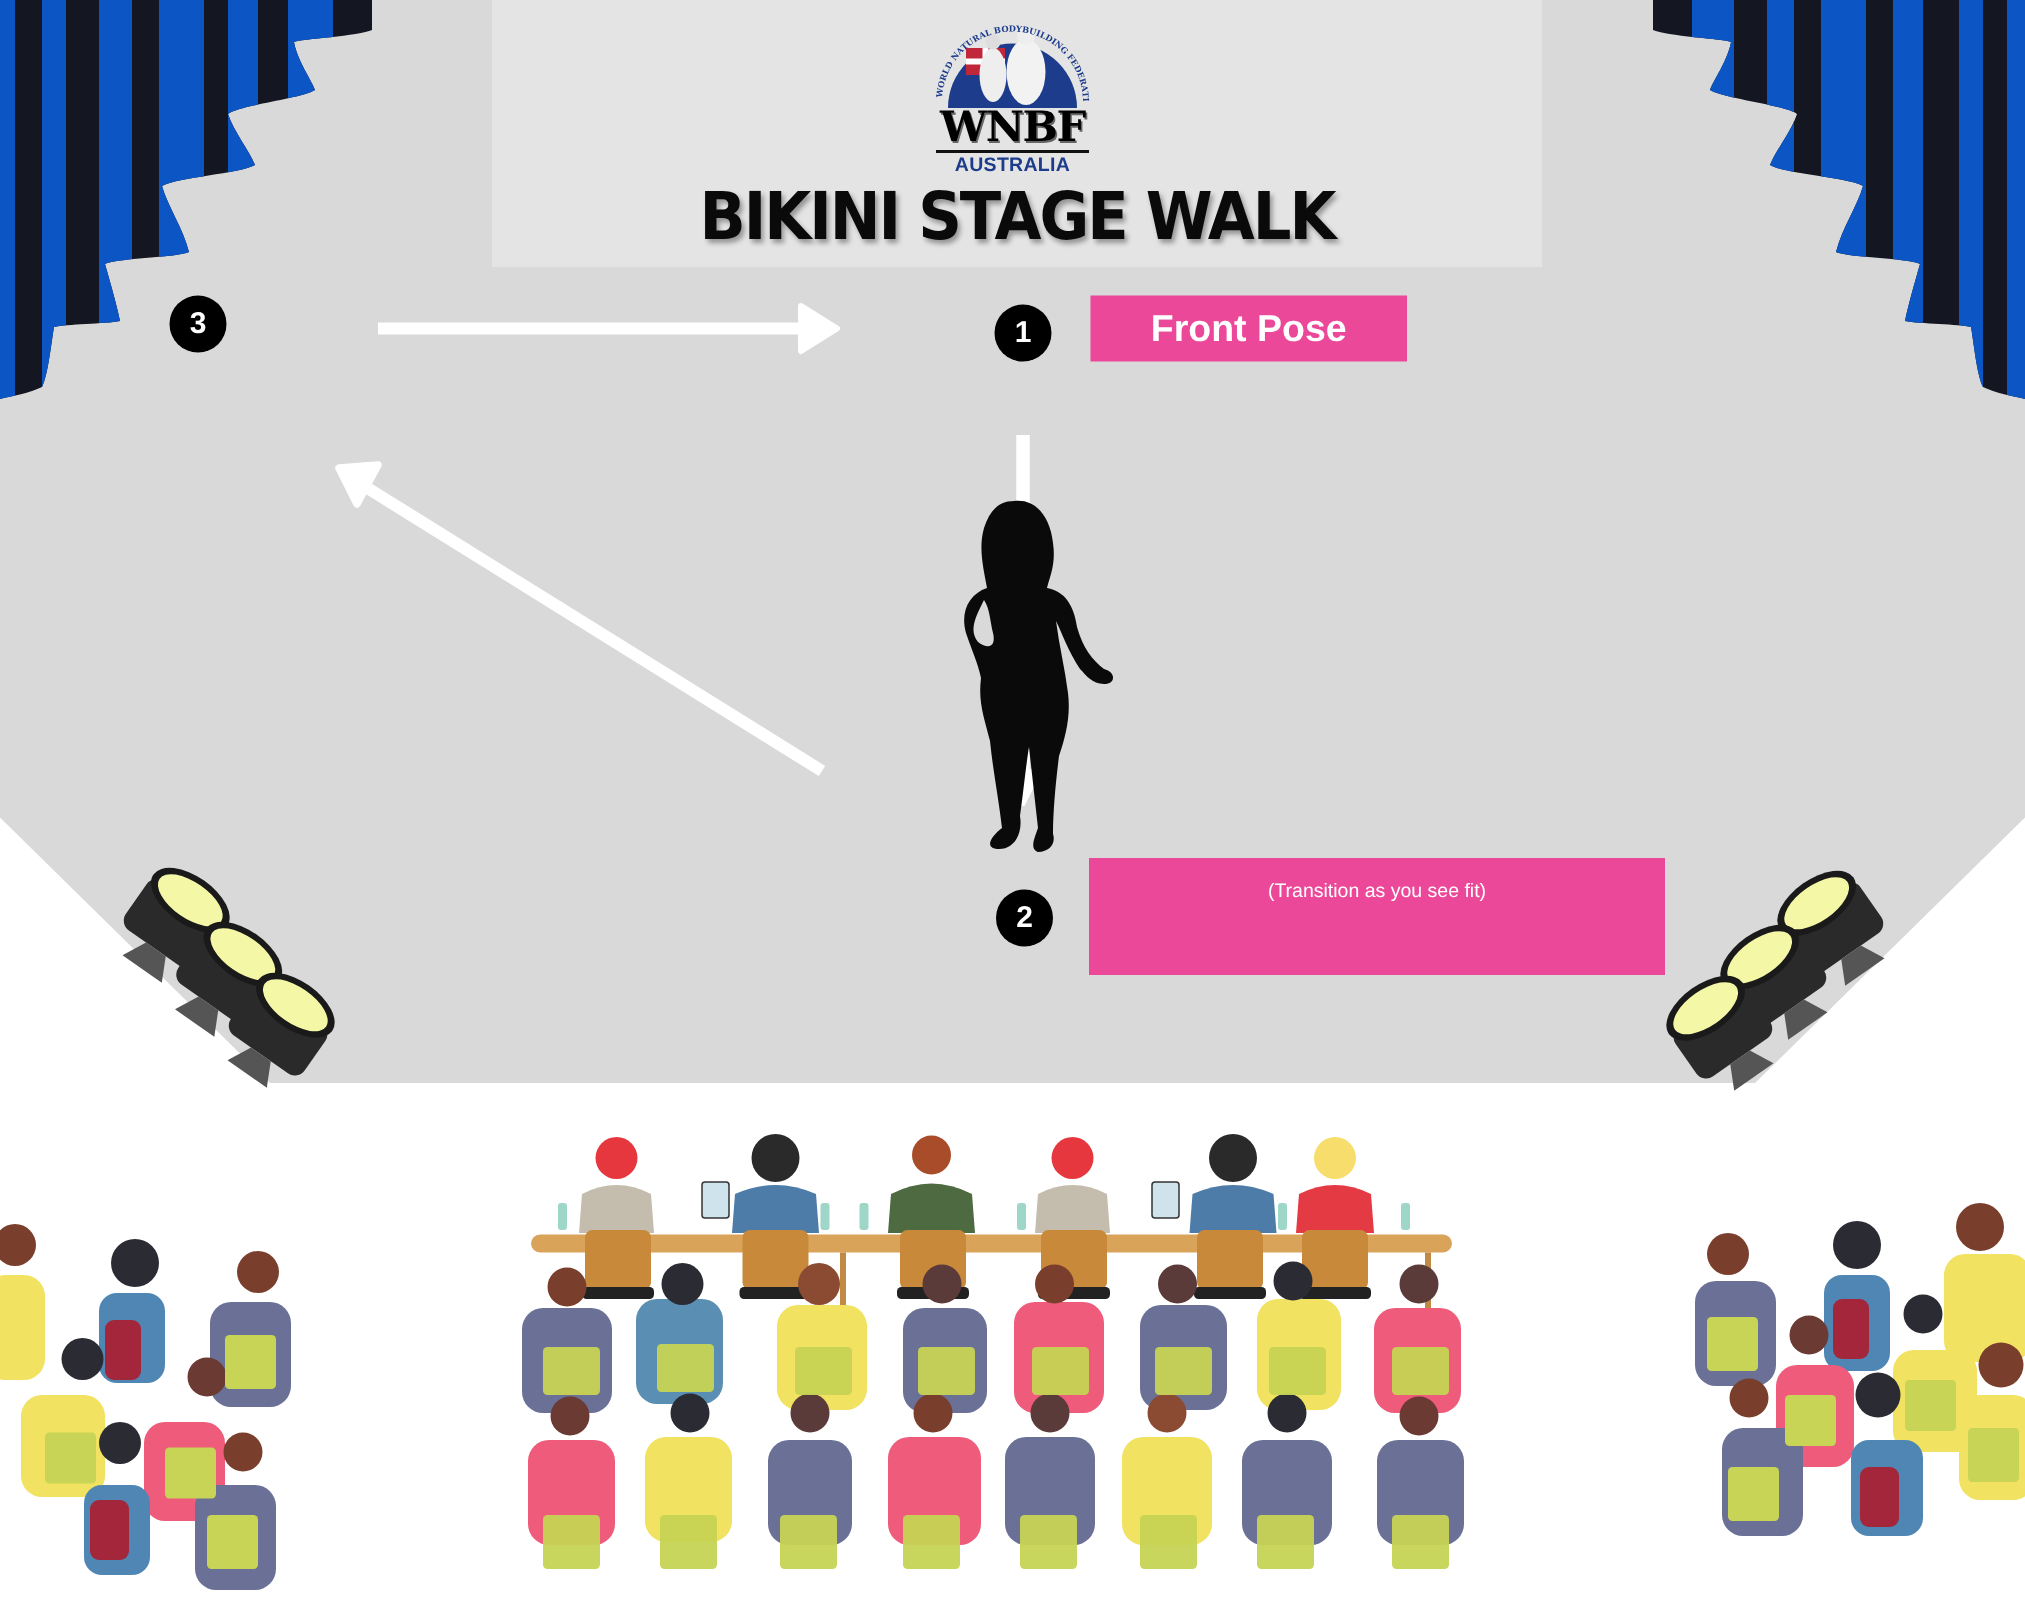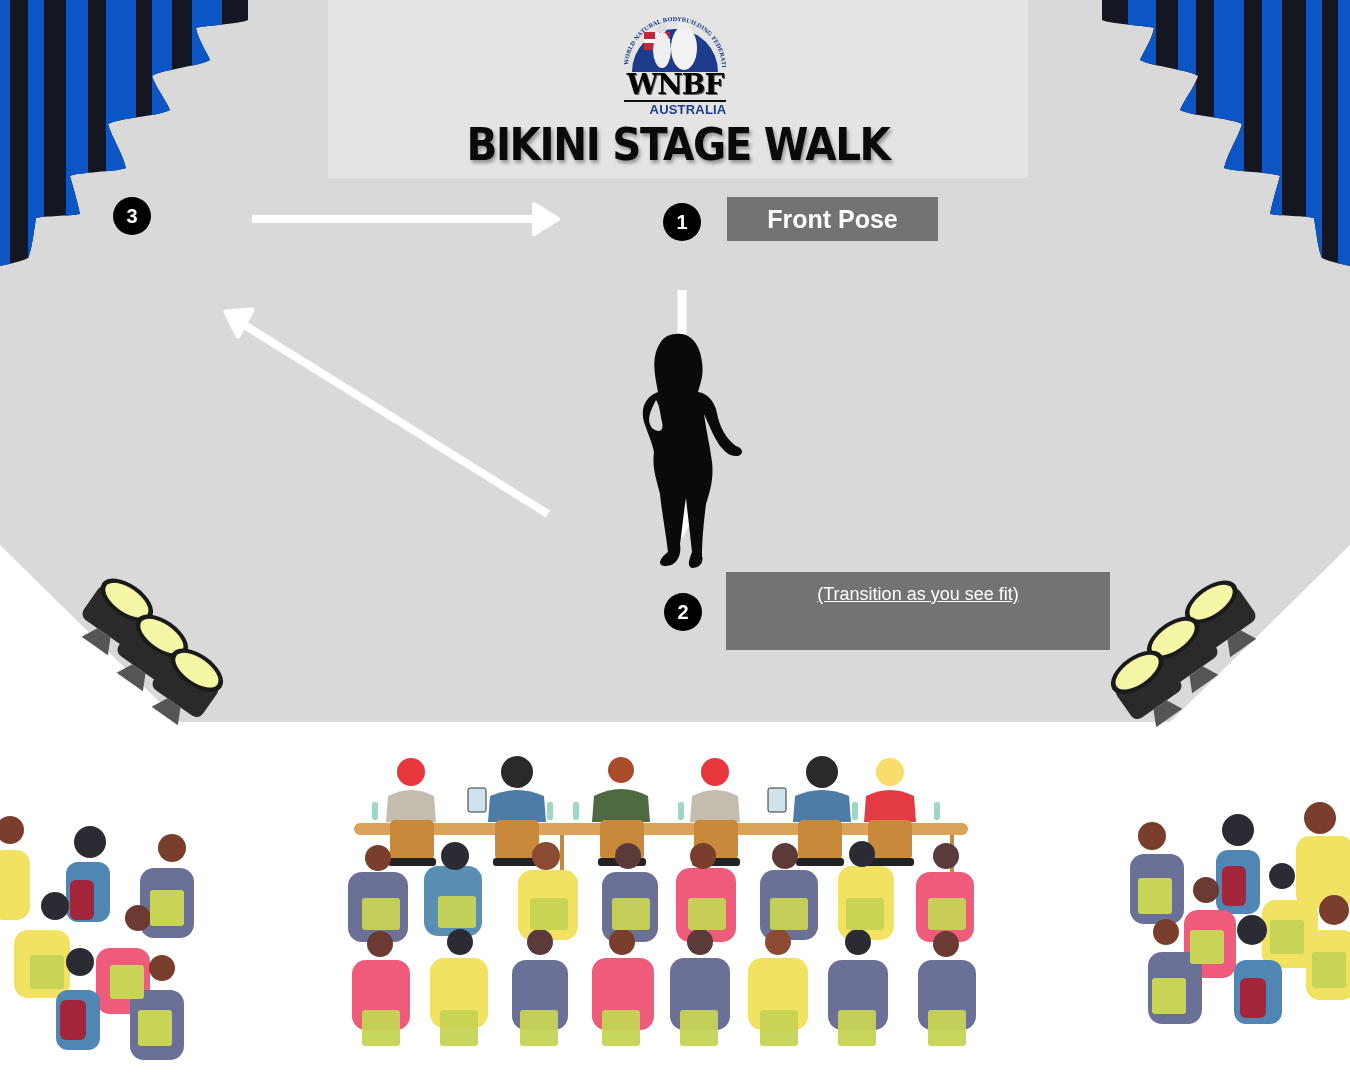--- a/index.html
+++ b/index.html
@@ -25,21 +25,21 @@
   .logo-wnbf {
     position: absolute; left: 0; top: 58px; width: 122px; text-align: center;
     font-family: "DejaVu Serif", serif; font-weight: bold; font-size: 28px;
     color: #000000; letter-spacing: -1px; line-height: 30px;
     text-shadow: 1px 1px 0 #666;
   }
   .logo-rule {
     position: absolute; left: 10px; top: 88px; width: 102px; height: 2px; background: #111;
   }
   .logo-country {
-    position: absolute; left: 13px; top: 90px; width: 122px; text-align: center;
+    position: absolute; left: 0; top: 90px; width: 122px; text-align: center;
     font-family: "Liberation Sans", sans-serif; font-weight: bold; font-size: 13px;
     color: #1d3c8c; letter-spacing: 0.2px;
   }
   .page-title {
     position: absolute; left: 328px; top: 116px; width: 700px; text-align: center;
     font-family: "DejaVu Sans", sans-serif; font-weight: bold; font-size: 44px;
     color: #0a0a0a; letter-spacing: -1.5px; line-height: 58px;
     transform: scaleX(0.92);
     text-shadow: 2px 3px 4px rgba(0,0,0,0.35);
   }
@@ -47,25 +47,25 @@
   
   .step-badge {
     position: absolute; width: 38px; height: 38px; border-radius: 50%;
     background: #000; color: #fff; text-align: center;
     font-family: "Liberation Sans", sans-serif; font-weight: bold; font-size: 20px;
     line-height: 38px;
   }
 
   
   .pose-label {
-    position: absolute; background: #737373; color: #fff; text-align: center;
+    position: absolute; background: #ec4899; color: #fff; text-align: center;
     font-family: "Liberation Sans", sans-serif;
   }
   .pose-label .main { display: block; font-weight: bold; font-size: 25px; line-height: 30px; }
-  .pose-label .sub { display: block; font-size: 18px; line-height: 22px; text-decoration: underline; }
+  .pose-label .sub { display: block; font-size: 13px; line-height: 22px; }
 
   .audience-svg { position: absolute; left: 0; top: 730px; width: 1350px; height: 350px; }
 </style>
 </head>
 <body>
 
 <div class="canvas">
 
   <svg class="stage-svg" viewBox="0 0 1350 1080">
 

